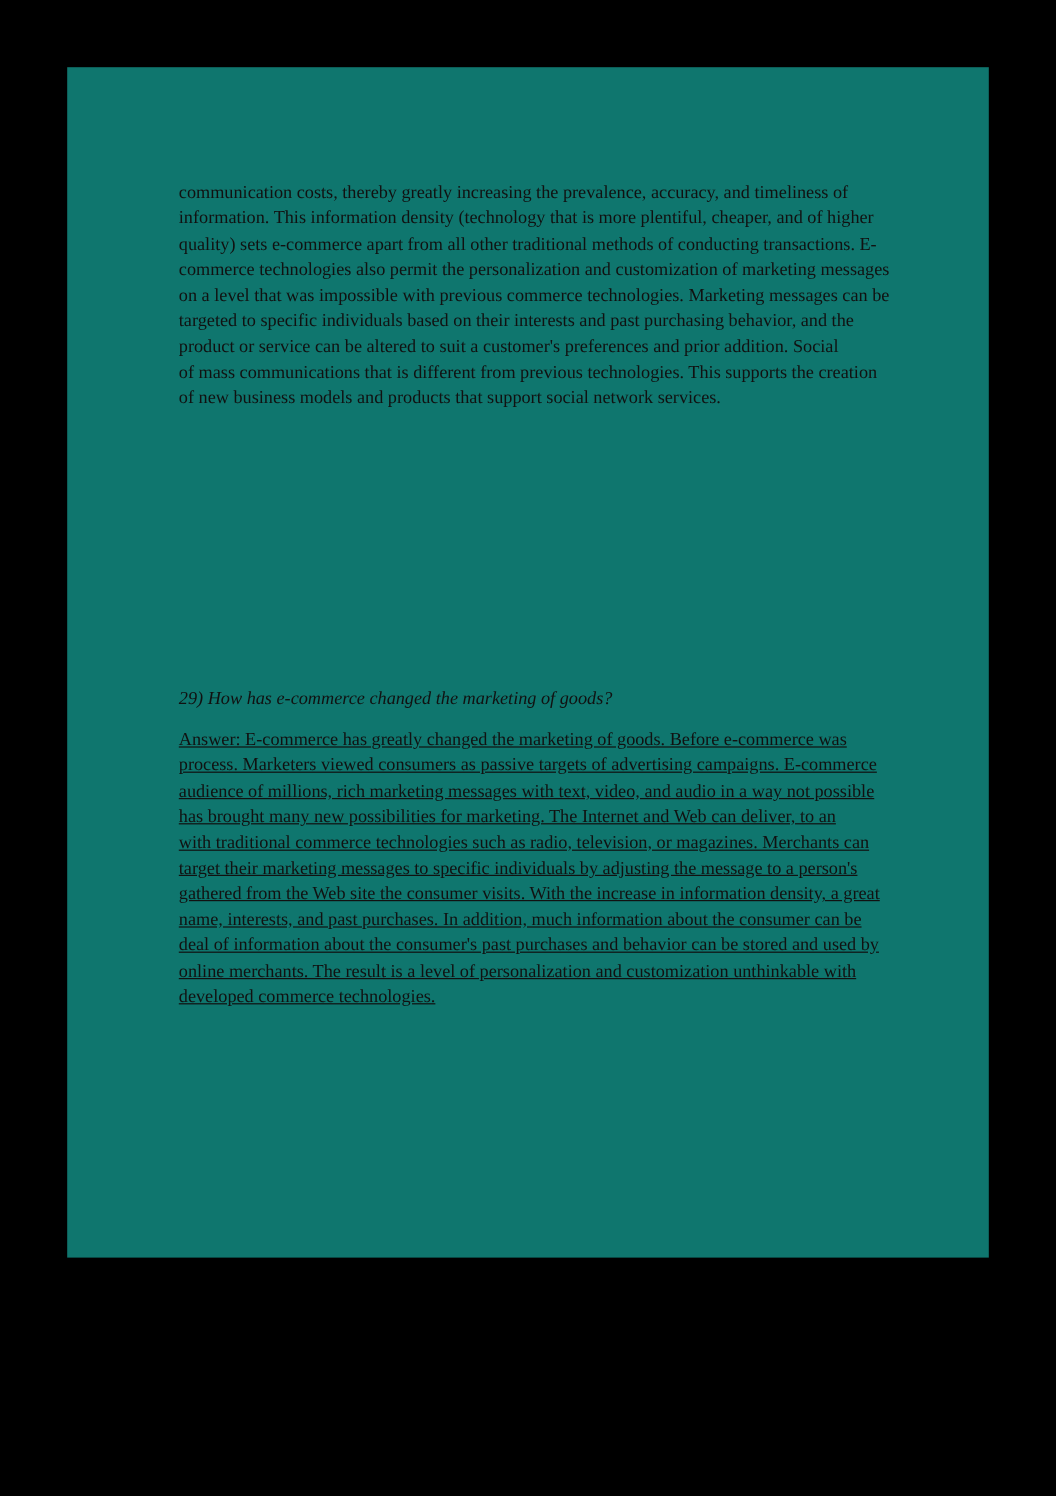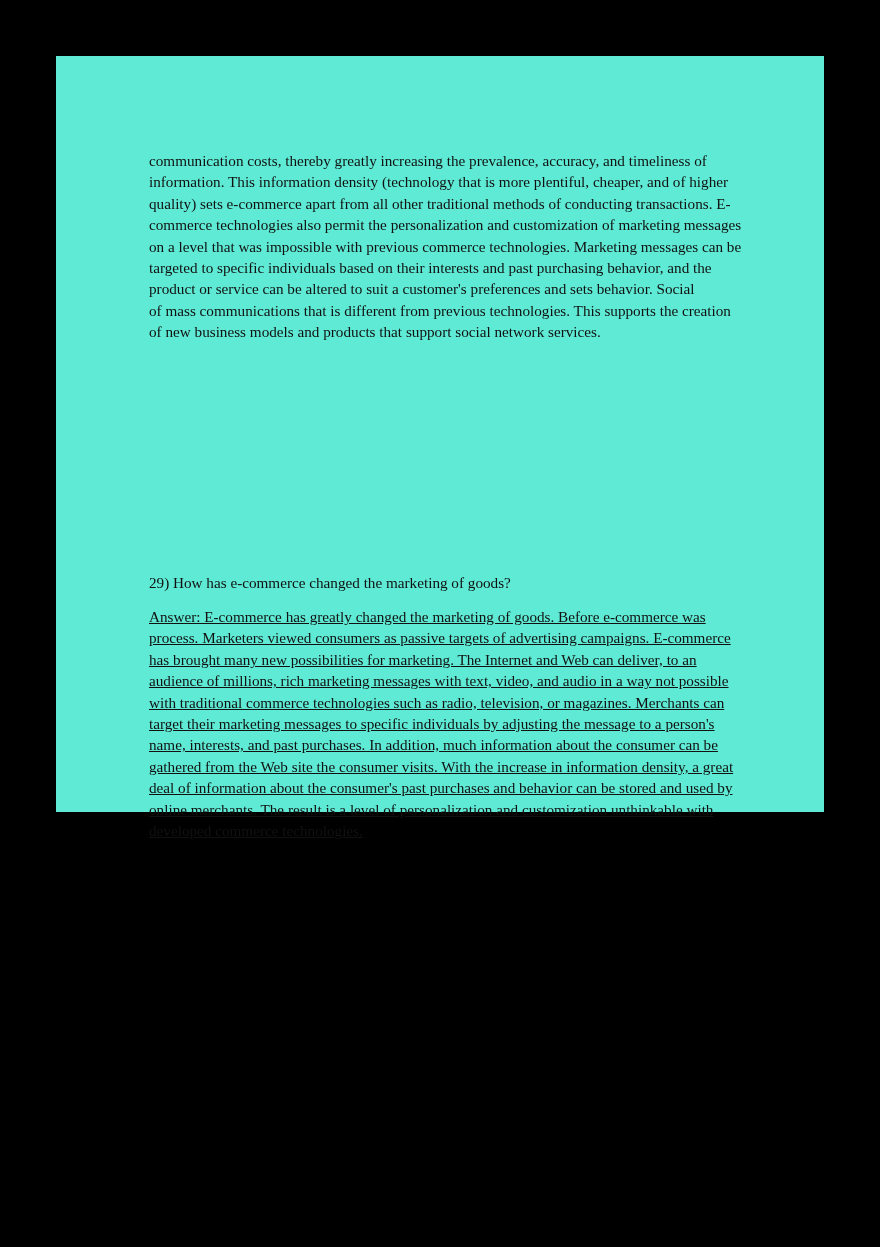--- a/index.html
+++ b/index.html
@@ -8,69 +8,69 @@
       background: #000000;
       width: 880px;
       height: 1247px;
       overflow: hidden;
     }
     .page {
       position: absolute;
       left: 56px;
       top: 56px;
       width: 768px;
-      height: 756px;
-      background: #5eead4;
+      height: 992px;
+      background: #0f766e;
     }
     .text {
       position: absolute;
       left: 93px;
       width: 600px;
       font-family: "Liberation Serif", "DejaVu Serif", serif;
       font-size: 15.2px;
       line-height: 21.4px;
       color: #111111;
       margin: 0;
     }
     .line {
       display: block;
       white-space: nowrap;
     }
     #para1 { top: 94px; }
-    #question { top: 516px; }
+    #question { top: 516px; font-style: italic; }
     #answer { top: 550px; text-decoration: underline; }
   </style>
 </head>
 <body>
 
 <div class="page">
 
   <div class="text" id="para1">
     <span class="line">communication costs, thereby greatly increasing the prevalence, accuracy, and timeliness of</span>
     <span class="line">information. This information density (technology that is more plentiful, cheaper, and of higher</span>
     <span class="line">quality) sets e-commerce apart from all other traditional methods of conducting transactions. E-</span>
     <span class="line">commerce technologies also permit the personalization and customization of marketing messages</span>
     <span class="line">on a level that was impossible with previous commerce technologies. Marketing messages can be</span>
     <span class="line">targeted to specific individuals based on their interests and past purchasing behavior, and the</span>
-    <span class="line">product or service can be altered to suit a customer's preferences and sets behavior. Social</span>
+    <span class="line">product or service can be altered to suit a customer's preferences and prior addition. Social</span>
     <span class="line">of mass communications that is different from previous technologies. This supports the creation</span>
     <span class="line">of new business models and products that support social network services.</span>
   </div>
 
   <div class="text" id="question">
     <span class="line">29) How has e-commerce changed the marketing of goods?</span>
   </div>
 
   <div class="text" id="answer">
     <span class="line">Answer:  E-commerce has greatly changed the marketing of goods. Before e-commerce was</span>
     <span class="line">process. Marketers viewed consumers as passive targets of advertising campaigns. E-commerce</span>
+    <span class="line">audience of millions, rich marketing messages with text, video, and audio in a way not possible</span>
     <span class="line">has brought many new possibilities for marketing. The Internet and Web can deliver, to an</span>
-    <span class="line">audience of millions, rich marketing messages with text, video, and audio in a way not possible</span>
     <span class="line">with traditional commerce technologies such as radio, television, or magazines. Merchants can</span>
     <span class="line">target their marketing messages to specific individuals by adjusting the message to a person's</span>
+    <span class="line">gathered from the Web site the consumer visits. With the increase in information density, a great</span>
     <span class="line">name, interests, and past purchases. In addition, much information about the consumer can be</span>
-    <span class="line">gathered from the Web site the consumer visits. With the increase in information density, a great</span>
     <span class="line">deal of information about the consumer's past purchases and behavior can be stored and used by</span>
     <span class="line">online merchants. The result is a level of personalization and customization unthinkable with</span>
     <span class="line">developed commerce technologies.</span>
   </div>
 
 </div>
 
 </body></html>

